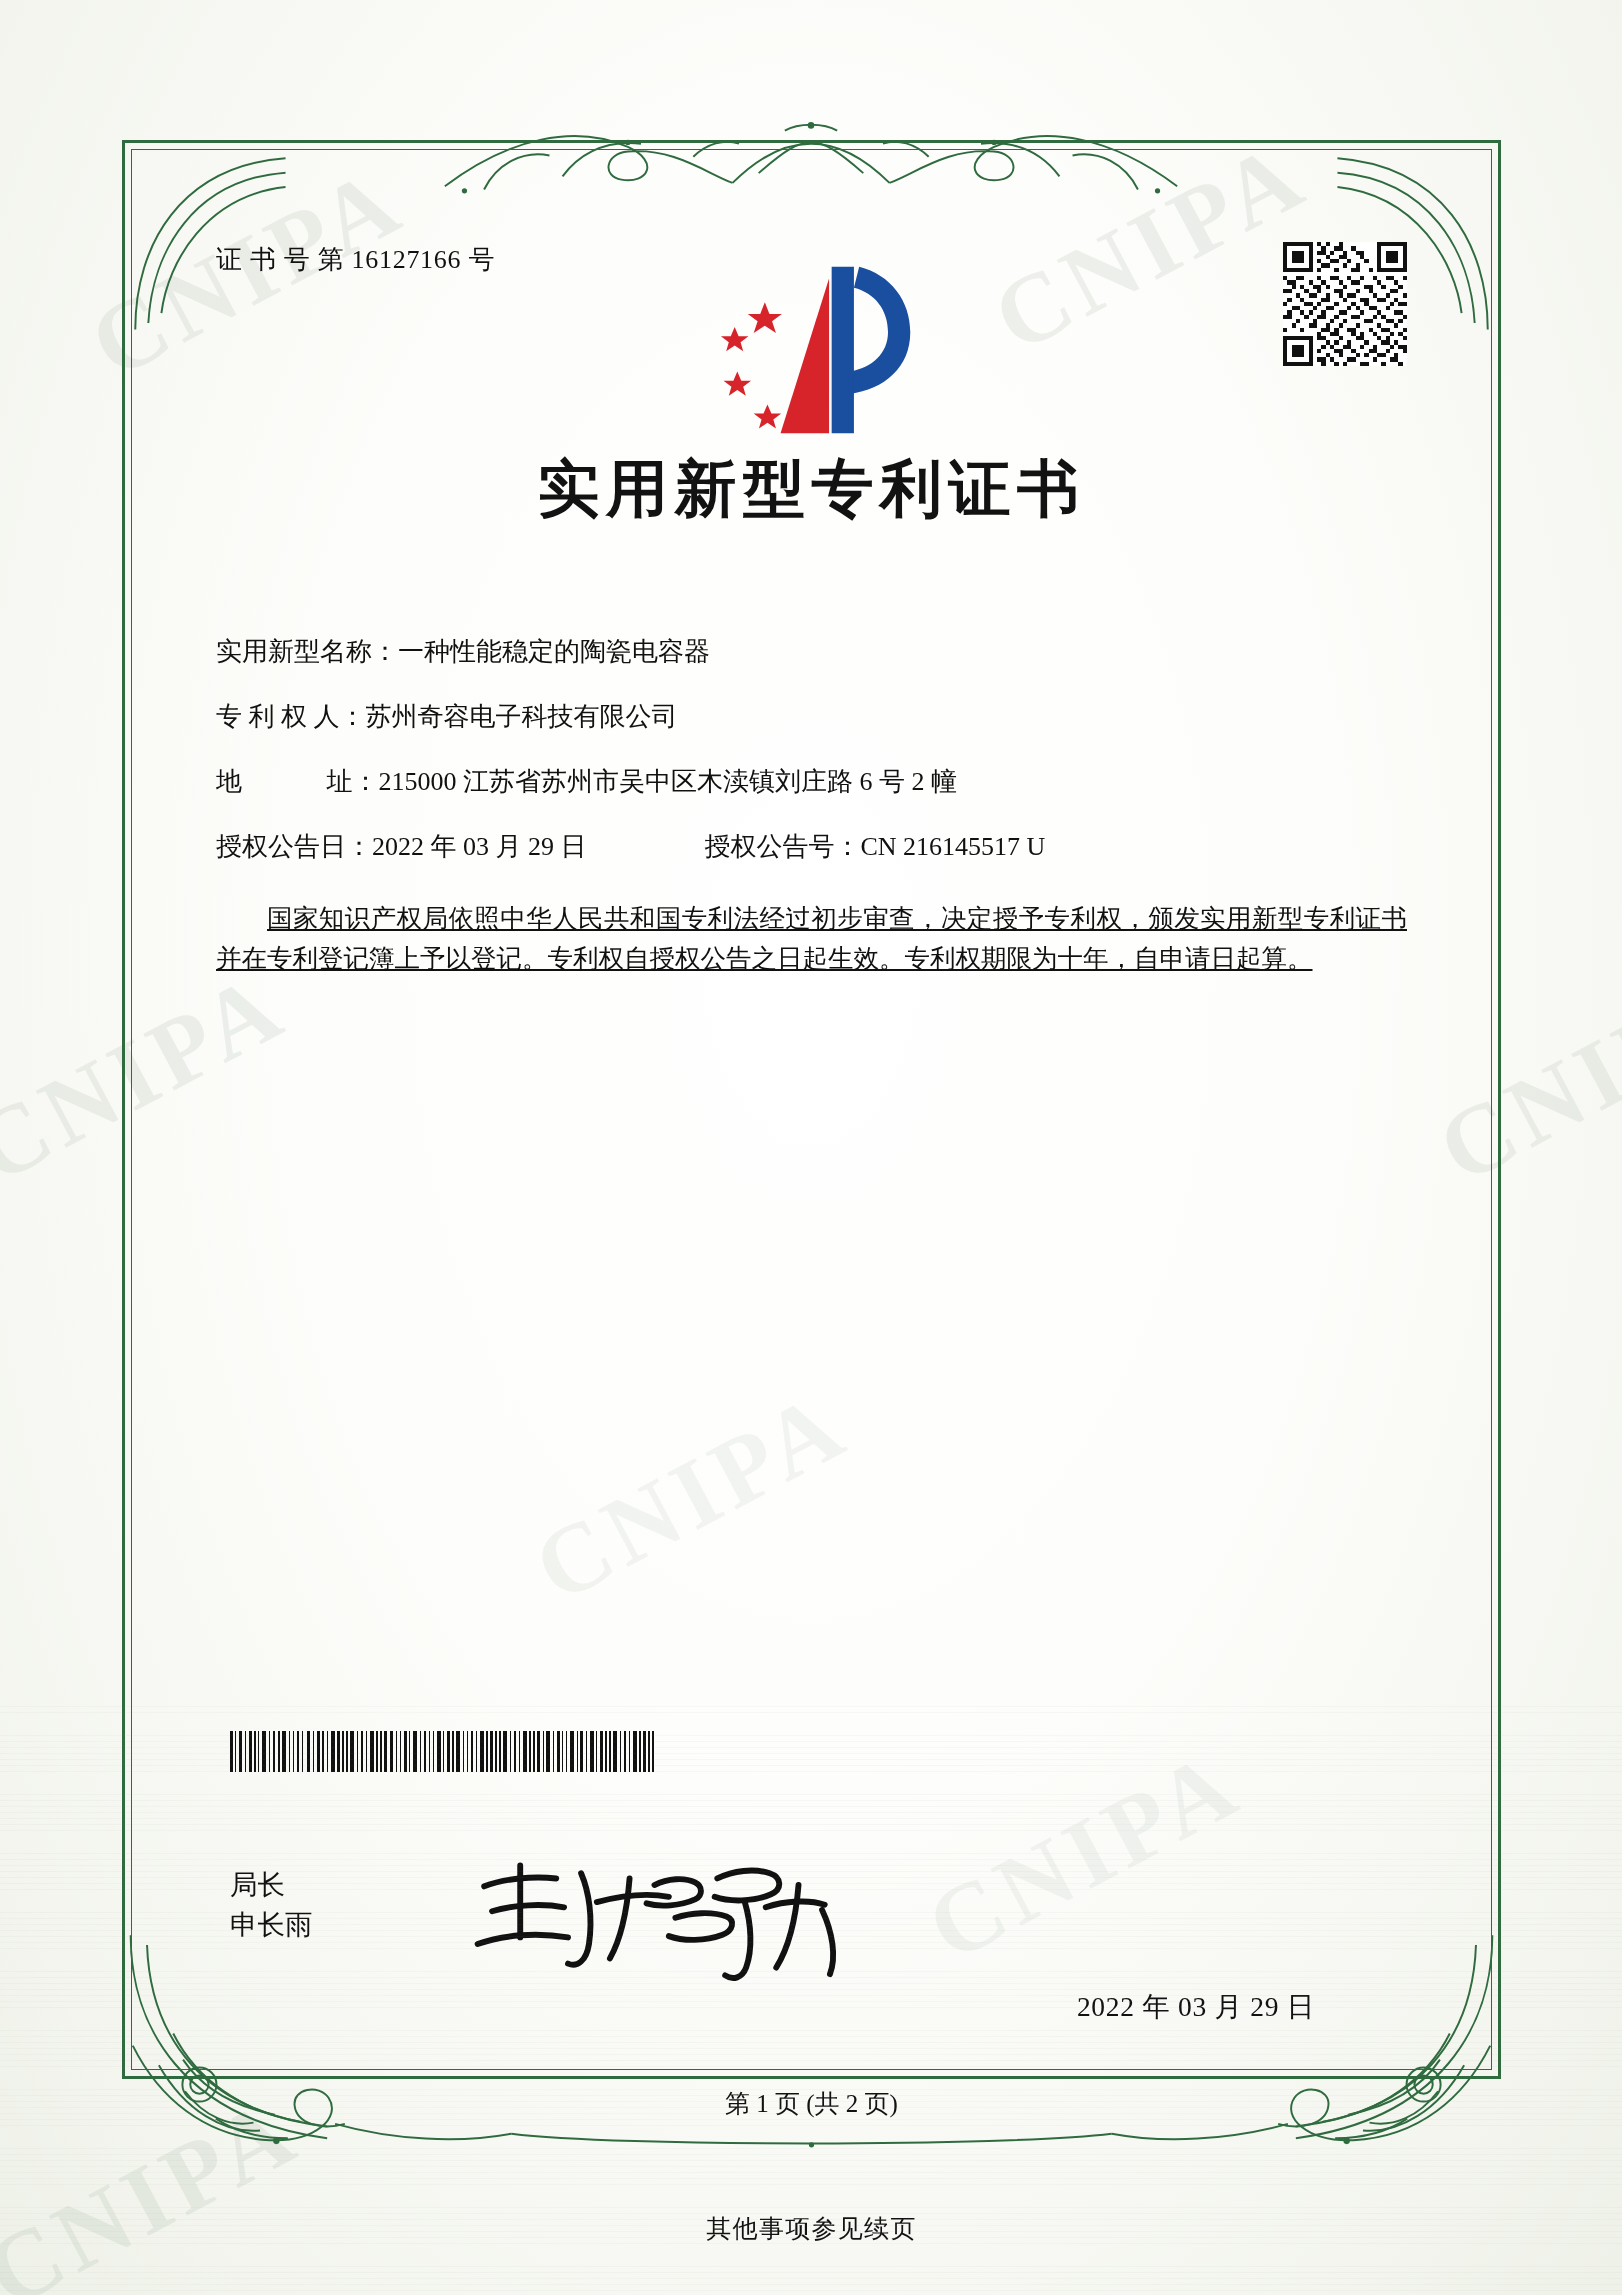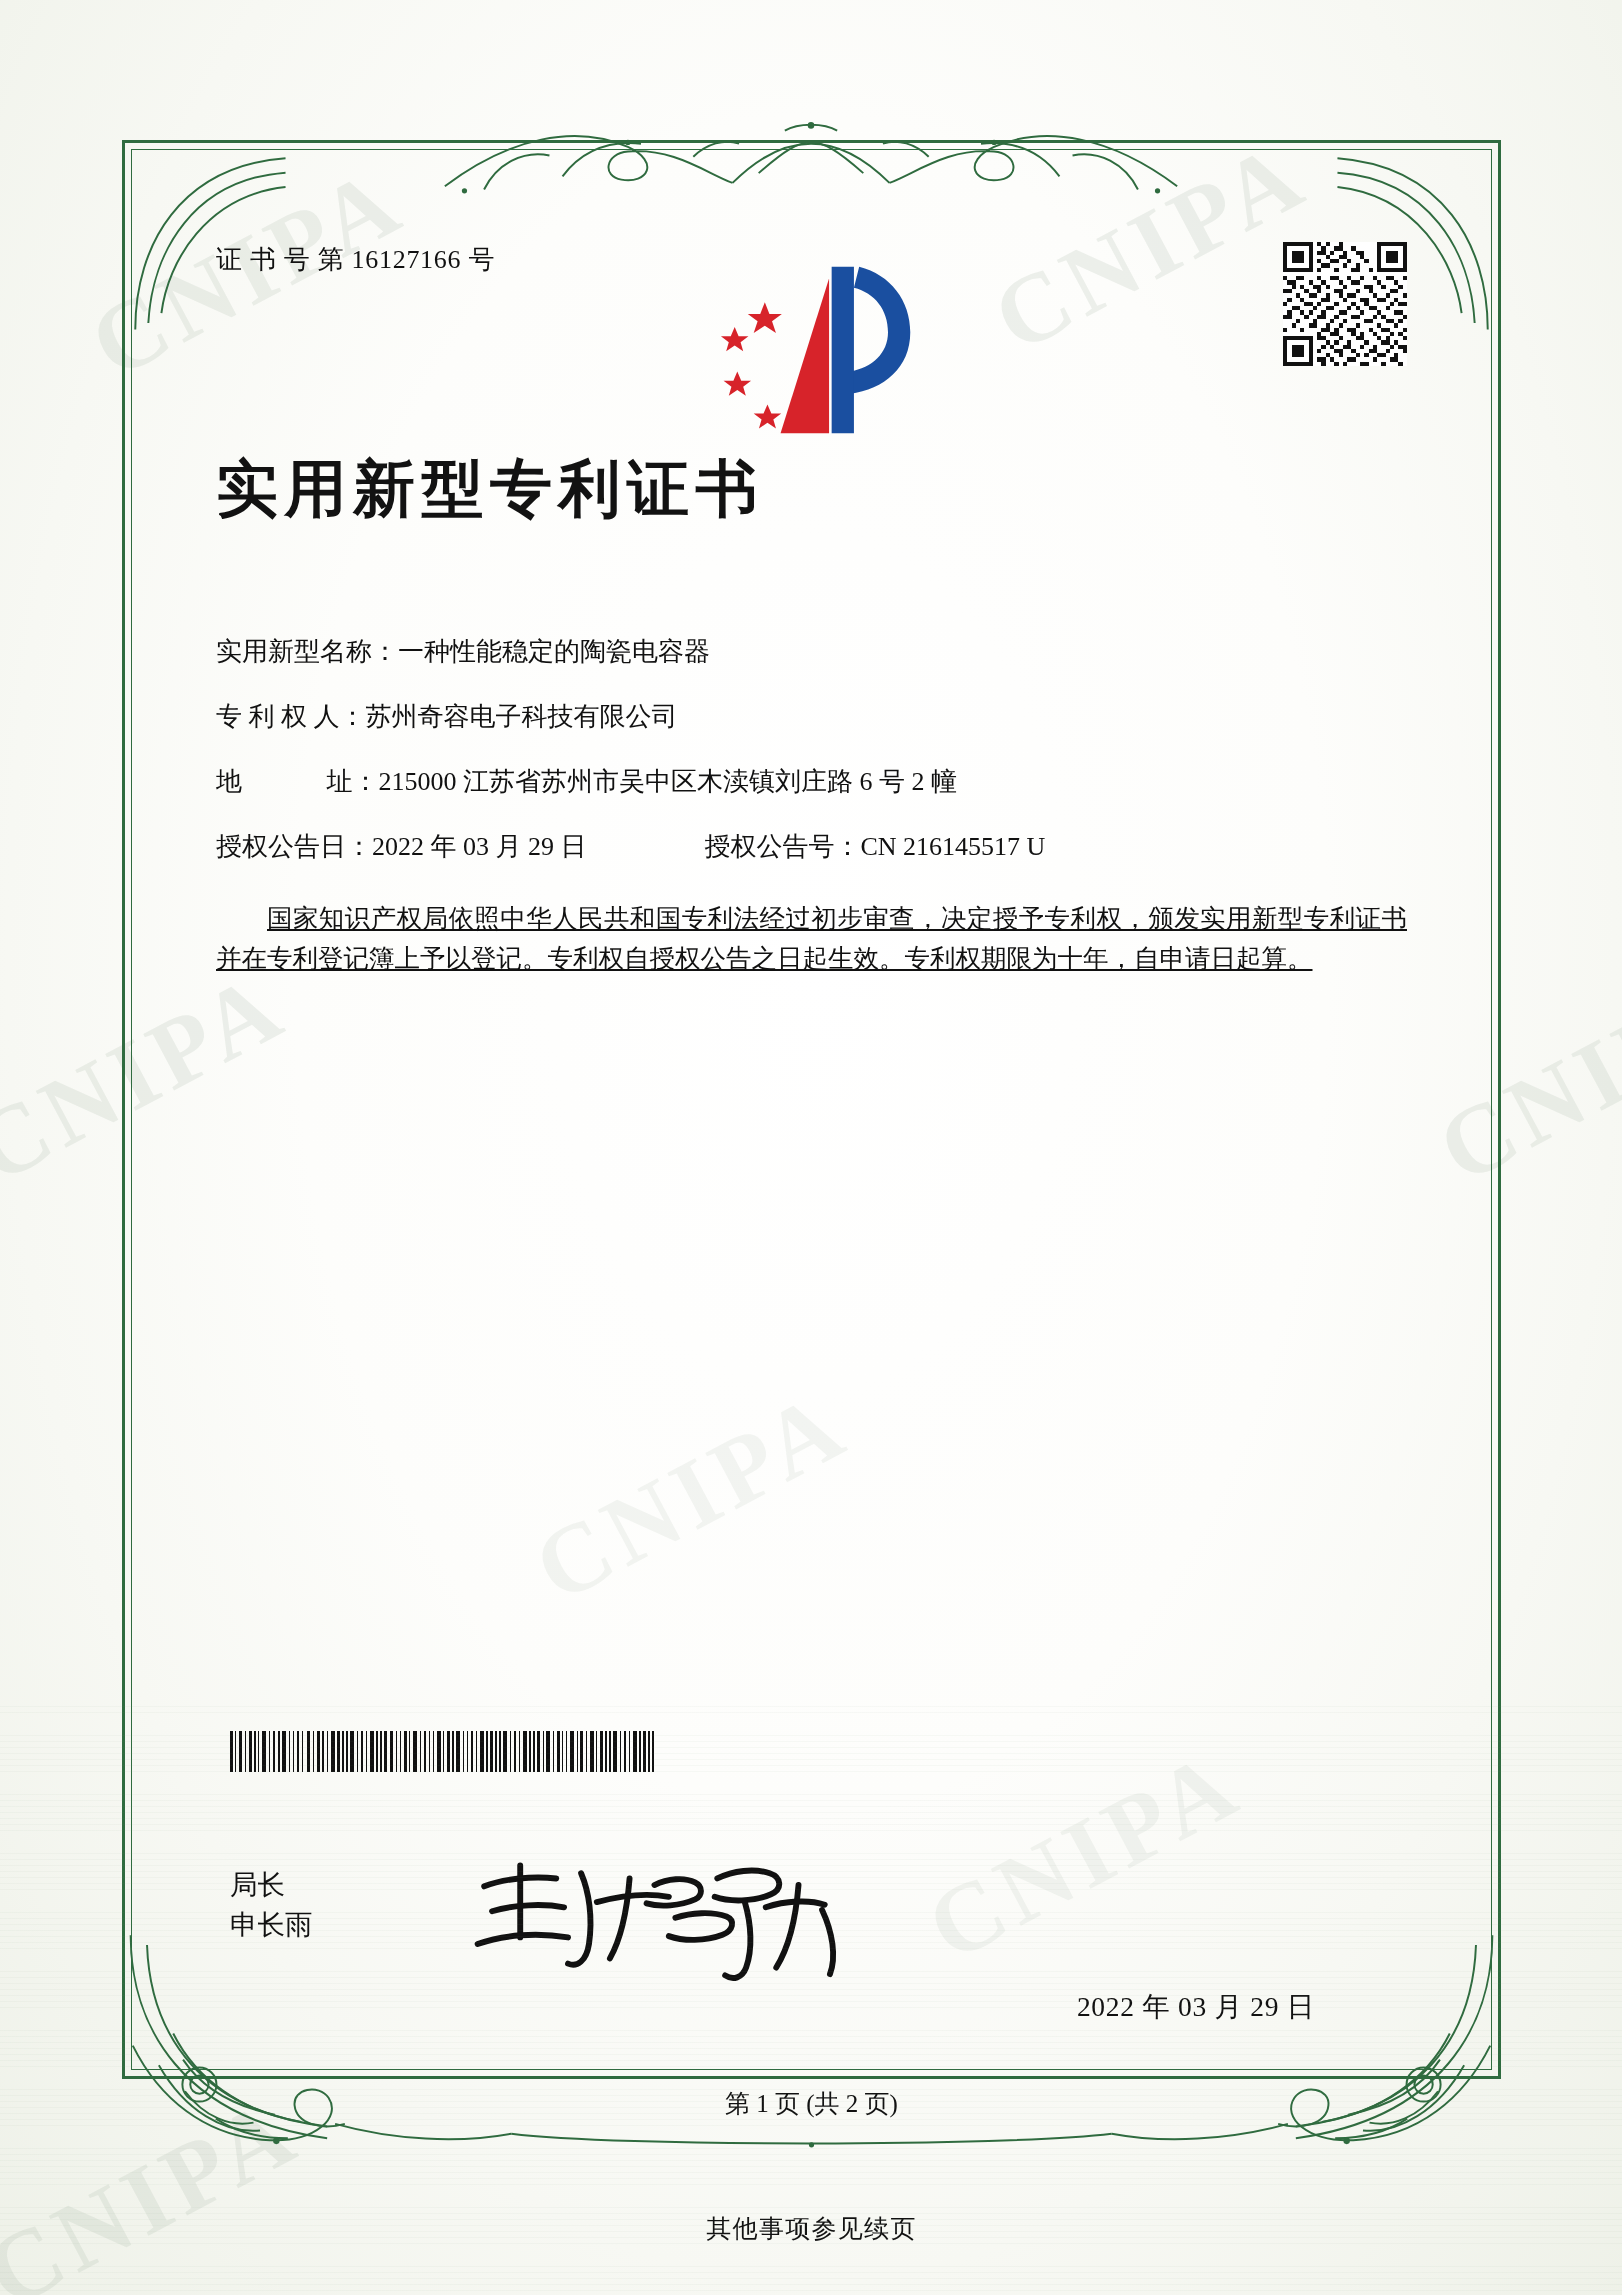--- a/index.html
+++ b/index.html
@@ -85,21 +85,21 @@
 
   .qr {
     position: absolute;
     right: 0;
     top: 0;
     width: 124px;
     height: 124px;
   }
 
   .title {
-    text-align: left;
+    text-align: center;
     font-size: 62px;
     font-weight: 700;
     letter-spacing: 6.5px;
     margin-top: 170px;
     color: #121212;
     font-family: "DejaVu Serif", "Liberation Serif", serif;
   }
 
   .fields {
     margin-top: 108px;

